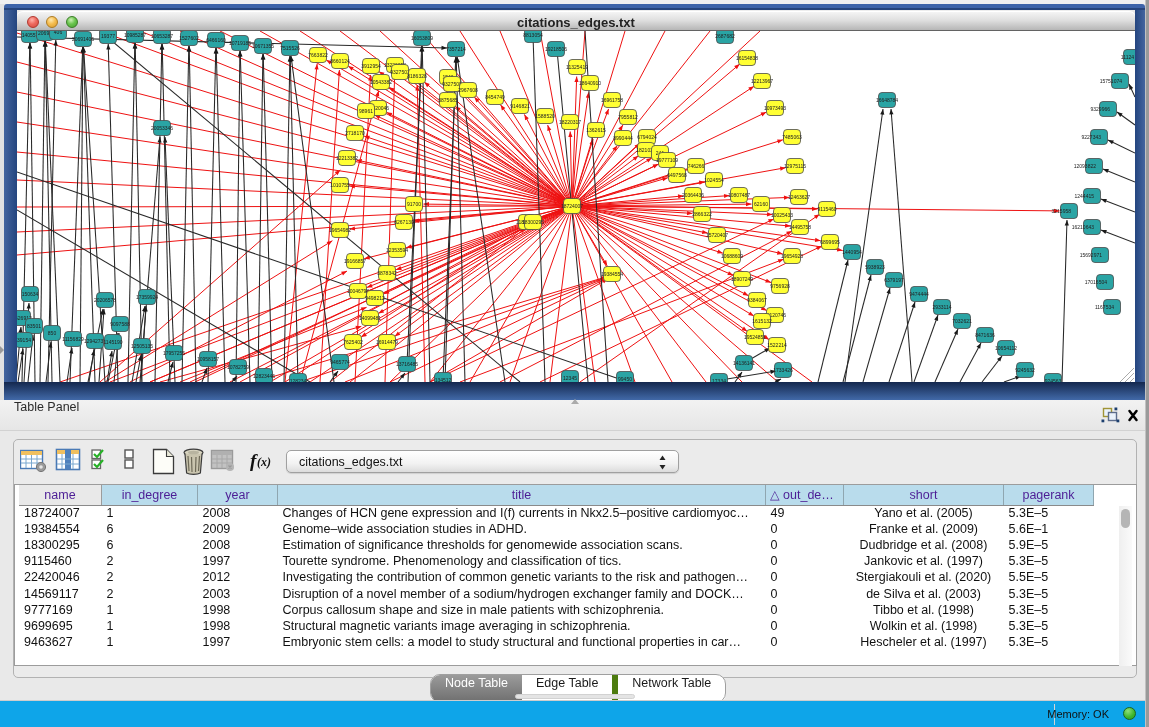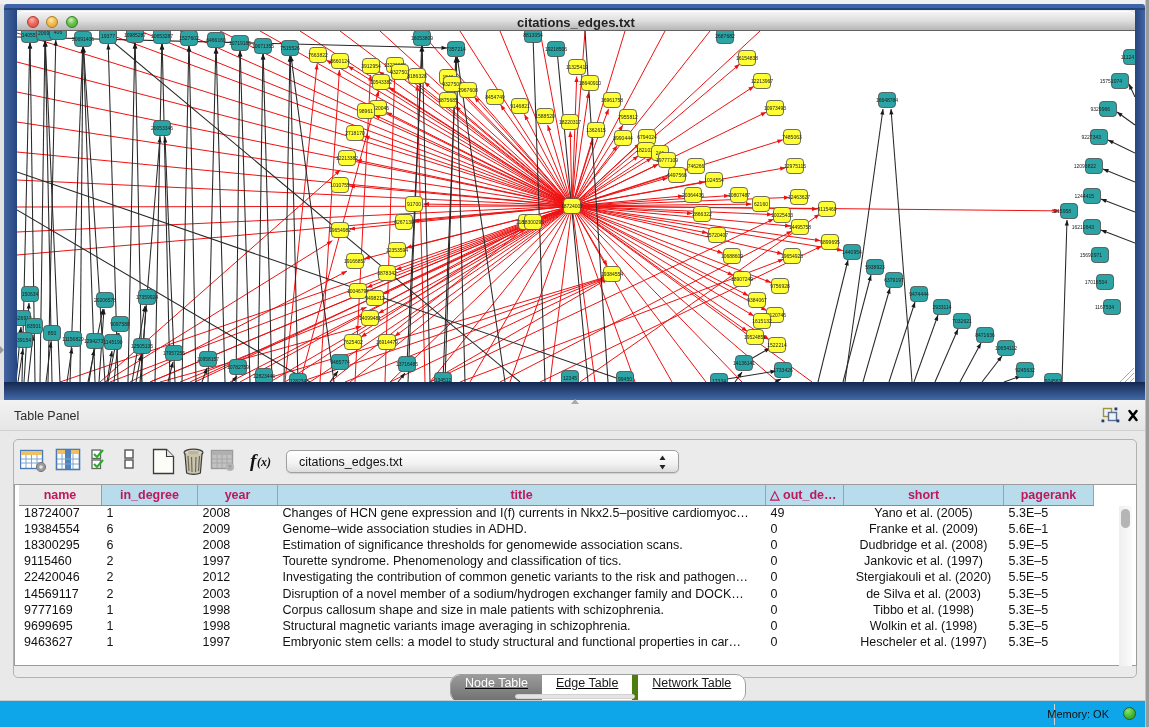--- a/index.html
+++ b/index.html
@@ -19,41 +19,41 @@
 #tl-r { left:9.5px; background:radial-gradient(circle at 4px 3px,#ffb2aa,#ee6a5f 45%,#d0493d); border:.5px solid #b2372e;}
 #tl-y { left:29px; background:radial-gradient(circle at 4px 3px,#ffe9b0,#f5bd4f 45%,#d89b2e); border:.5px solid #ad7b22;}
 #tl-g { left:49px; background:radial-gradient(circle at 4px 3px,#cdf0b6,#6ac54e 45%,#47a132); border:.5px solid #3a7d26;}
 #canvas-bg { position:absolute; left:17px; top:31px; width:1118px; height:351px; background:#fff; }
 
 #leftstrip { position:absolute; left:0; top:0; width:4px; height:400px; background:#e2e2e2; }
 #topstrip { position:absolute; left:0; top:0; width:1149px; height:4px; background:#f0f0f0; }
 #rightstrip { position:absolute; right:0; top:0; width:4.5px; height:727px; background:#9a9a9a; border-left:1px solid #c2c2c2; }
 
 #tp-head { position:absolute; left:0; top:400px; width:1149px; height:31px; background:linear-gradient(180deg,#f2f2f2,#e6e6e6); border-bottom:1px solid #d2d2d2; }
-#tp-head .t { position:absolute; left:14px; top:9px; font-size:12.5px; color:#2b2b2b; }
+#tp-head .t { position:absolute; left:14px; top:0; font-size:12.5px; color:#2b2b2b; }
 #tp-body { position:absolute; left:0; top:432px; width:1149px; height:295px; background:#e9e9e9; }
 #panel { position:absolute; left:13px; top:439px; width:1124px; height:239px; background:#ebebeb; border:1px solid #b2b2b2; border-radius:5px; }
 
 #toolbar { position:absolute; left:13px; top:439px; width:1124px; height:45px; }
 #combo { position:absolute; left:286px; top:450px; width:393px; height:23px; background:linear-gradient(180deg,#ffffff,#f2f2f2 60%,#dcdcdc); border:1px solid #a0a0a0; border-radius:5px; box-shadow:0 1px 1px rgba(0,0,0,.12); }
 #combo .v { position:absolute; left:12px; top:4px; font-size:12.5px; color:#111; }
 
 #tblwrap { position:absolute; left:13.5px; top:484px; width:1123px; height:182px; background:#fff; border:1px solid #9c9c9c; }
 #rowhdr { position:absolute; left:14px; top:484px; width:5px; height:182px; background:#d9d9d9; border-right:1px solid #ababab; }
 table { border-collapse:collapse; table-layout:fixed; font-size:12.5px; color:#111; }
 #tbl { position:absolute; left:19px; top:485px; }
-#tbl th { height:20px; font-weight:bold; font-size:12.5px; color:#be185d; text-align:center;
+#tbl th { height:20px; font-weight:normal; font-size:12.5px; color:#4c1d95; text-align:center;
   background:#b9dcec; border-right:1px solid #8fa6b0; border-bottom:1px solid #8a8a8a; overflow:hidden; white-space:nowrap; }
 #tbl th.g { background:#e9e9e9; border-right:1px solid #9c9c9c; }
 #tbl td { height:16.1px; padding:0 0 0 5px; overflow:hidden; white-space:nowrap; }
 #tbl td.c5 { text-align:center; padding:0; }
 #scroll { position:absolute; left:1119px; top:506px; width:13px; height:160px; background:linear-gradient(90deg,#efefef,#fafafa); }
 #thumb { position:absolute; left:1121px; top:509px; width:9px; height:19px; background:#b5b5b5; border-radius:5px; }
 
-#tabs { position:absolute; left:450px; top:674px; height:29px; display:flex; border:1px solid #9f9f9f; border-radius:10px; overflow:hidden; background:#fff; box-shadow:0 1px 0 rgba(255,255,255,.8);text-decoration:underline; }
+#tabs { position:absolute; left:430px; top:674px; height:29px; display:flex; border:1px solid #9f9f9f; border-radius:10px; overflow:hidden; background:#fff; box-shadow:0 1px 0 rgba(255,255,255,.8); }
 #tabs div { font-size:12.5px; line-height:17px; padding:0 14px; color:#1a1a1a; }
 #tabs .sel { background:linear-gradient(180deg,#9b9b9b,#6f6f6f); color:#fff; }
 #tabs .sep { border-left:6px solid #4d7c0f; }
 
 #status { position:absolute; left:0; top:700px; width:1149px; height:27px; background:#0ea5e9; border-top:1px solid #cdcdcd; }
 #mem { position:absolute; right:40px; top:7px; font-size:11px; color:#111; }
 #memdot { position:absolute; right:13px; top:5.5px; width:13px; height:13px; border-radius:50%; background:radial-gradient(circle at 4px 3px,#8fe07a,#3cb52c 60%,#2f9e22); border:1px solid #1d641d; }
 #vline { position:absolute; right:94px; top:3px; height:21px; border-left:1px solid #d4d4d4; }
 
 #dimple-top { position:absolute; left:571px; top:399px; width:0; height:0; border-left:4px solid transparent; border-right:4px solid transparent; border-bottom:5px solid #ababab; }

